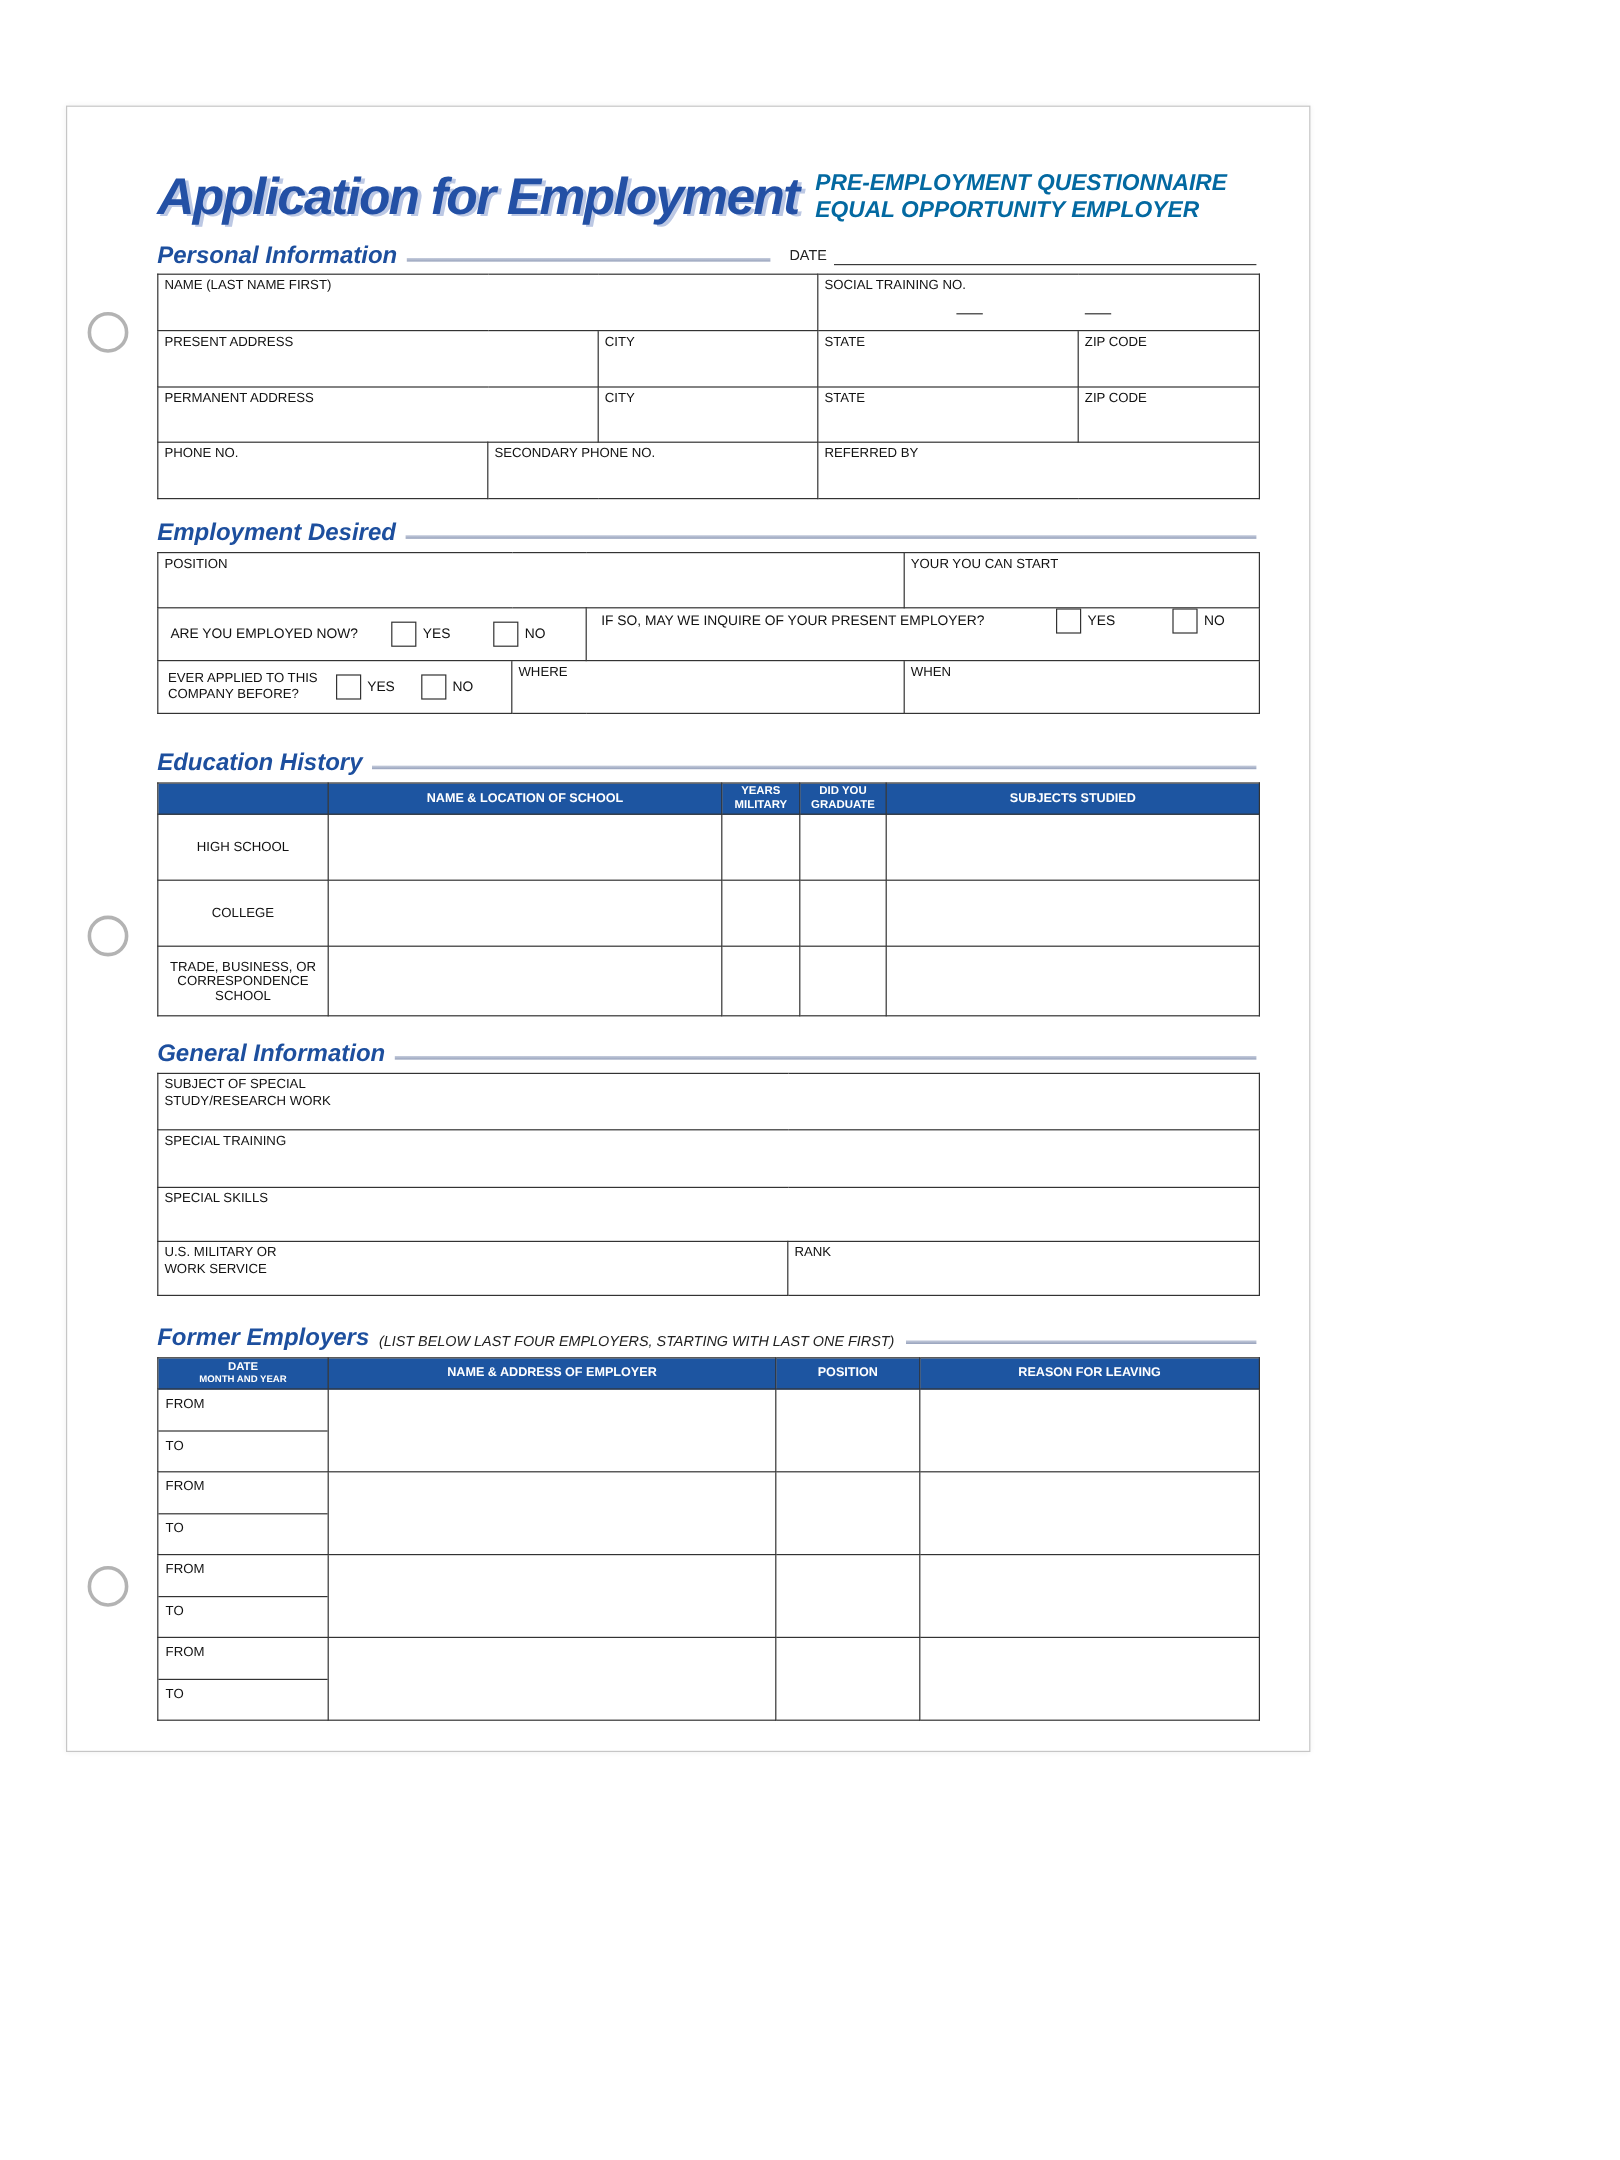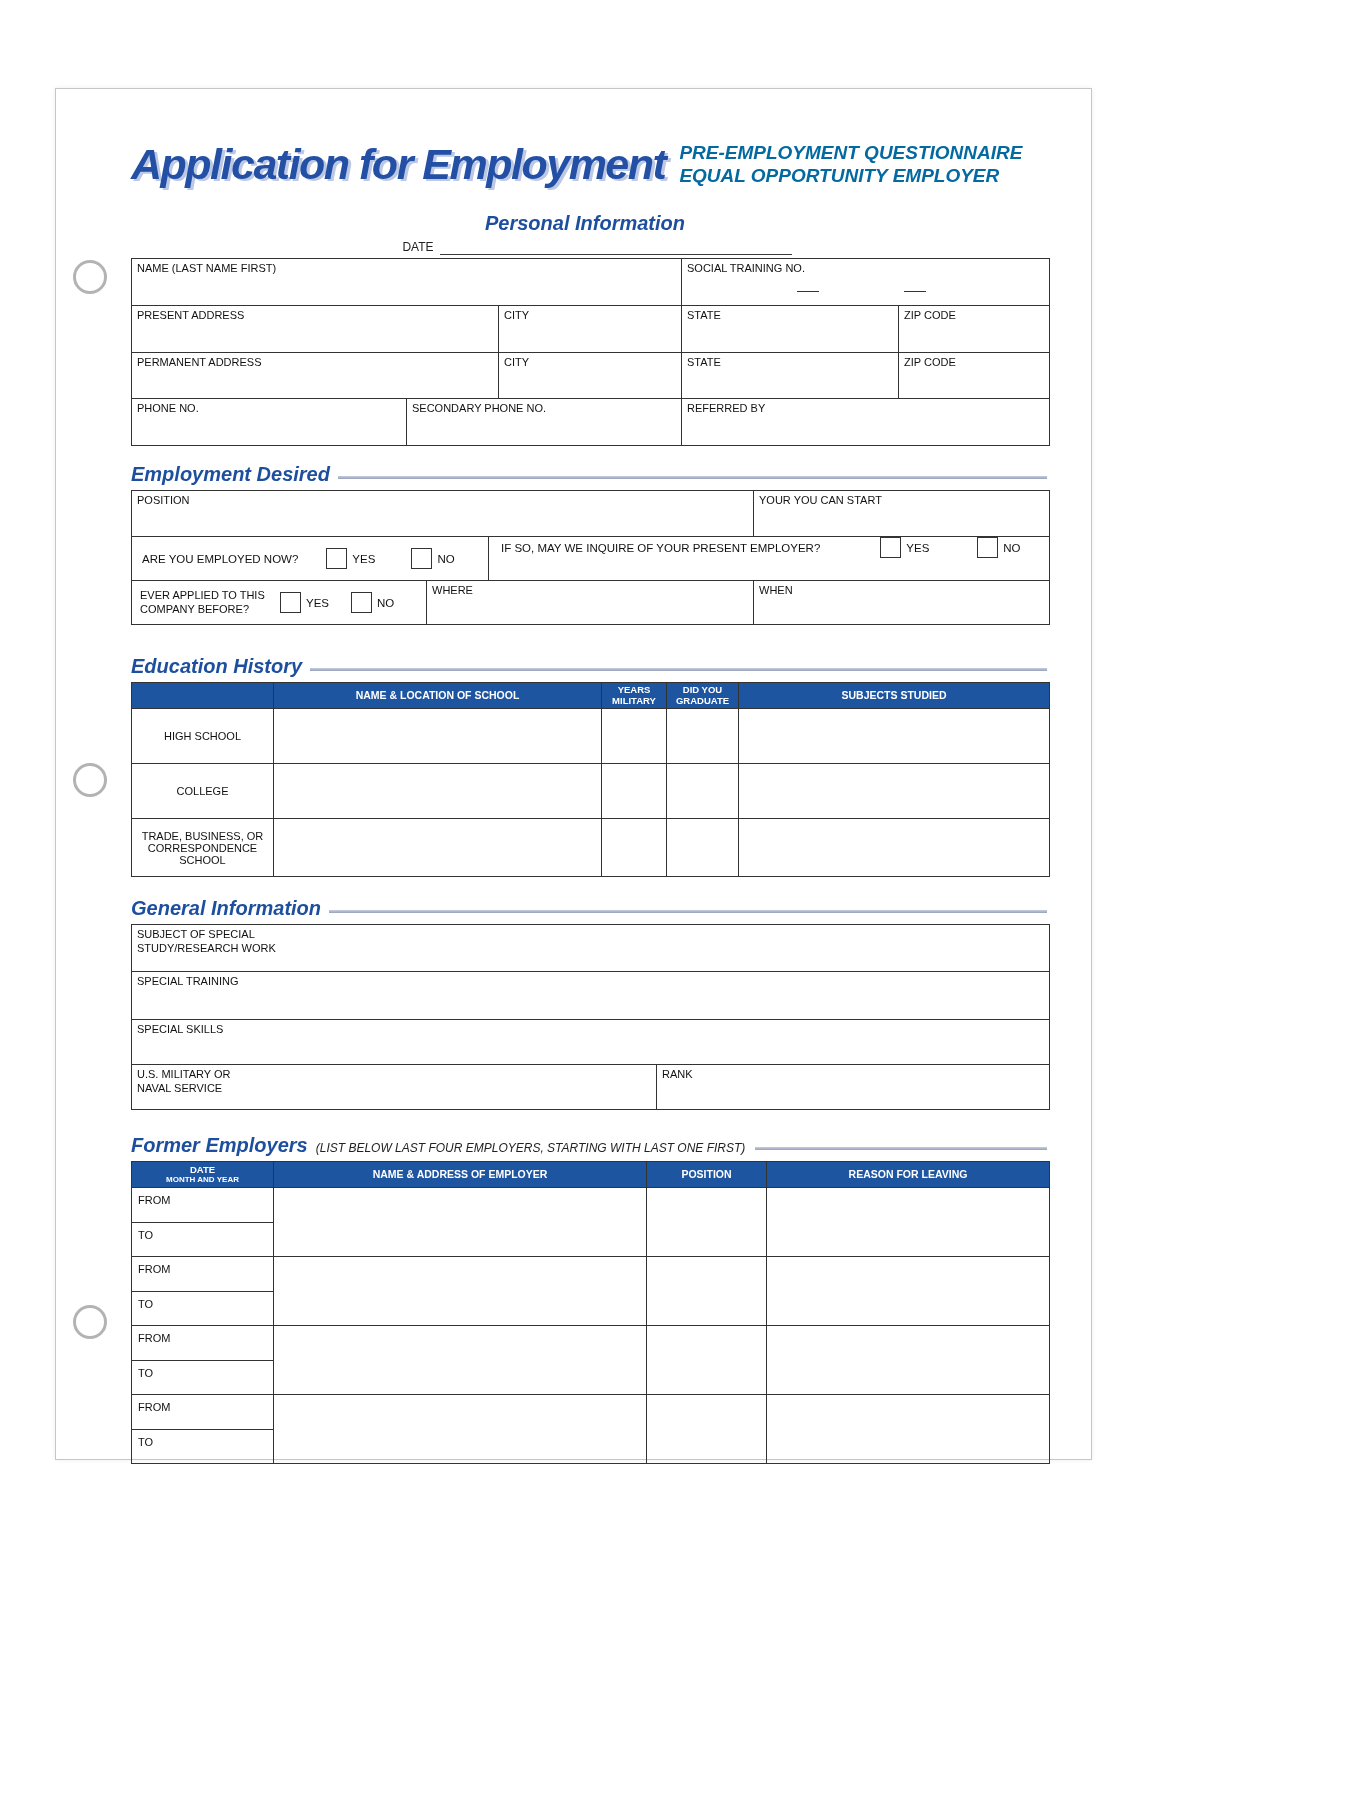--- a/index.html
+++ b/index.html
@@ -102,21 +102,21 @@
 <div class="page">
 
   <div class="header-row">
     <div class="title">Application for Employment</div>
     <div class="subtitle">
       <div>PRE-EMPLOYMENT QUESTIONNAIRE</div>
       <div>EQUAL OPPORTUNITY EMPLOYER</div>
     </div>
   </div>
 
-  <div class="sec-row" style="margin-top:25px;flex-direction:column;">
+  <div class="sec-row" style="margin-top:15px;">
     <div class="sec-heading">Personal Information</div>
     <div class="rule"></div>
     <div class="date-wrap">
       <span class="date-label">DATE</span>
       <span class="date-line"></span>
     </div>
   </div>
 
   <table style="margin-top:3px;">
     <colgroup>
@@ -306,21 +306,21 @@
         <span class="lbl">SPECIAL TRAINING</span>
       </td>
     </tr>
     <tr>
       <td colspan="2" style="height:45px;">
         <span class="lbl">SPECIAL SKILLS</span>
       </td>
     </tr>
     <tr>
       <td style="height:45px;">
-        <span class="lbl" style="width:115px;">U.S. MILITARY OR NAVAL SERVICE</span>
+        <span class="lbl" style="width:115px;">U.S. MILITARY OR WORK SERVICE</span>
       </td>
       <td>
         <span class="lbl">RANK</span>
       </td>
     </tr>
   </tbody>
     </table>
 
   <div class="sec-row" style="margin-top:24px;">
     <div class="sec-heading">Former Employers</div>

